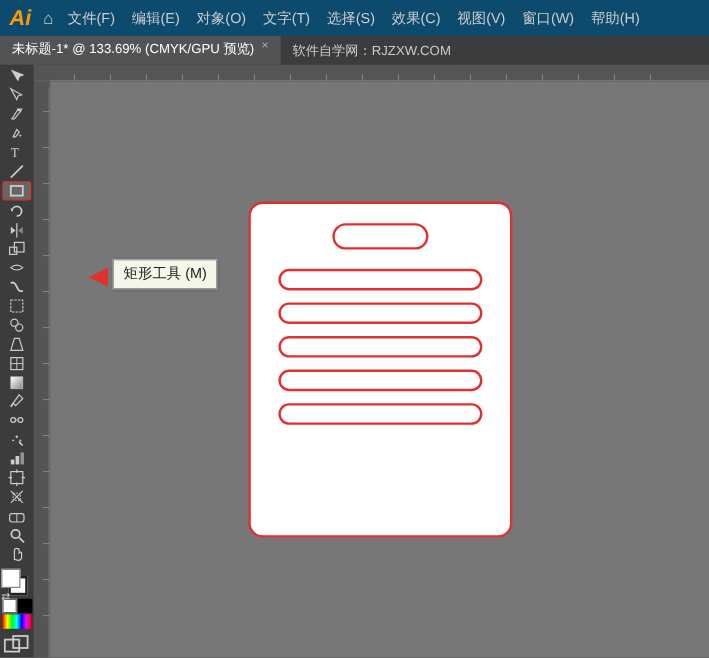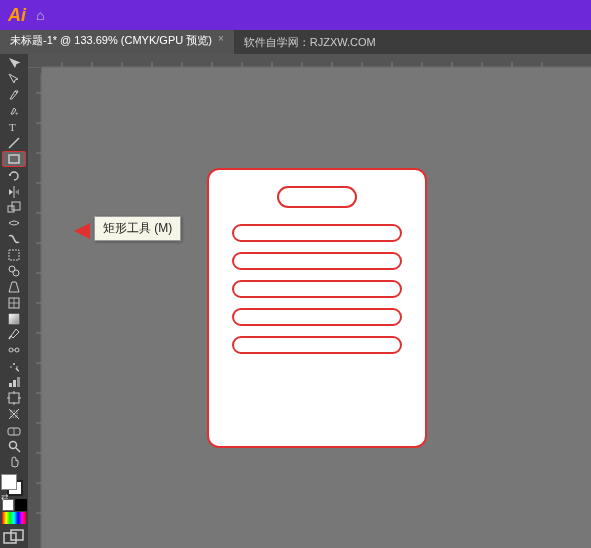--- a/index.html
+++ b/index.html
@@ -9,21 +9,21 @@
       overflow: hidden;
       font-family: Arial, sans-serif;
       font-size: 12px;
       background: #535353;
       color: #ccc;
     }
 
     
     #title-bar {
       height: 30px;
-      background: #6d28d9;
+      background: #0c4a6e;
       display: flex;
       align-items: center;
       padding: 0 8px;
       gap: 6px;
     }
     #ai-logo {
       font-size: 18px;
       font-weight: bold;
       color: #FF9A00;
       font-style: italic;
@@ -193,20 +193,31 @@
       display: flex;
       flex: 1;
     }
   </style>
 </head>
 <body>
 
 <div id="title-bar">
   <span id="ai-logo">Ai</span>
   <span style="color:#ccc;font-size:14px;">⌂</span>
+  <div id="menu-bar">
+    <span class="menu-item">文件(F)</span>
+    <span class="menu-item">编辑(E)</span>
+    <span class="menu-item">对象(O)</span>
+    <span class="menu-item">文字(T)</span>
+    <span class="menu-item">选择(S)</span>
+    <span class="menu-item">效果(C)</span>
+    <span class="menu-item">视图(V)</span>
+    <span class="menu-item">窗口(W)</span>
+    <span class="menu-item">帮助(H)</span>
+  </div>
 </div>
 
 <div id="tab-bar">
   <div class="tab-active">
     <span>未标题-1* @ 133.69% (CMYK/GPU 预览)</span>
     <span class="tab-close">×</span>
   </div>
   <div class="tab-site">软件自学网：RJZXW.COM</div>
 </div>
 

